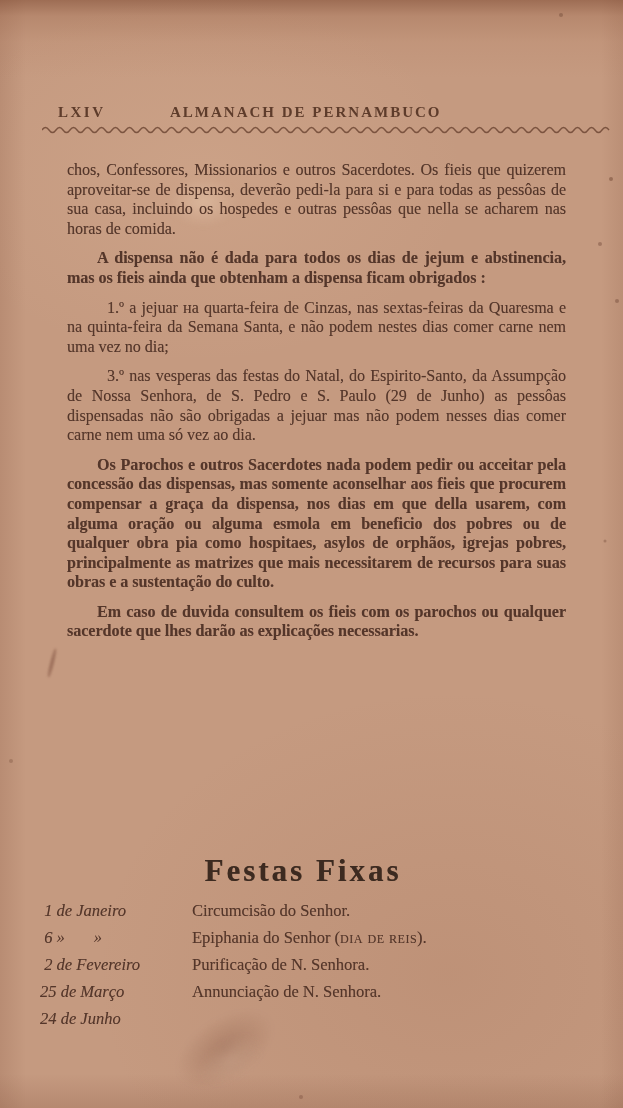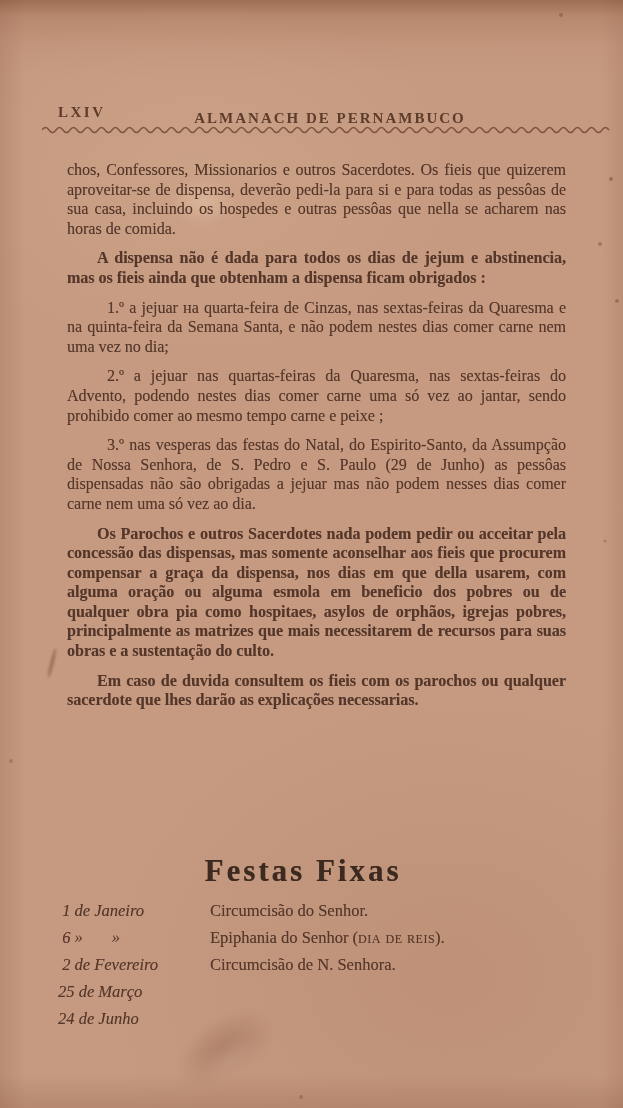--- a/index.html
+++ b/index.html
@@ -55,21 +55,21 @@
       300px 1096px 0 1px rgba(92,52,36,.28),
        10px 760px 0 1px rgba(92,52,36,.25);
   }
   
   .header{position:absolute;top:104px;left:0;width:549px;height:22px;}
   .pagenum{
     position:absolute;left:58px;top:0;
     font-size:15px;font-weight:700;letter-spacing:2.5px;color:#5e3c2b;
   }
   .ptitle{
-    position:absolute;left:170px;width:320px;top:6px;text-align:center;
+    position:absolute;left:170px;width:320px;top:0;text-align:left;
     font-size:15px;font-weight:700;letter-spacing:2px;color:#5e3c2b;
   }
   .wavy{position:absolute;left:42px;top:123px;width:572px;height:14px;}
   .wavy path{stroke:#6d4634;stroke-width:1.4;fill:none;opacity:.85;}
   
   .bodytext{
     position:absolute;left:57px;top:150px;width:519px;
     font-size:16px;line-height:19.6px;
     text-align:justify;
     color:#54362a;
@@ -81,21 +81,21 @@
   .p-num{text-indent:40px;}
   
   .festas-heading{
     position:absolute;left:0;top:853px;width:606px;margin:0;
     text-align:center;
     font-size:31px;font-weight:700;letter-spacing:3px;
     color:#3c2a20;
     text-shadow:0.4px 0.4px 0 rgba(50,30,20,.5);
   }
   .feast-list{
-    position:absolute;left:58px;top:897px;width:520px;
+    position:absolute;left:40px;top:897px;width:520px;
     font-size:16.5px;line-height:27px;
     color:#54362a;
     text-shadow:0.2px 0.2px 0 rgba(70,40,28,.35);
   }
   .feast-row{display:flex;}
   .fdate{
     flex:0 0 152px;
     font-style:italic;
     white-space:pre-wrap;
   }
@@ -118,42 +118,42 @@
     <span class="ptitle">ALMANACH DE PERNAMBUCO</span>
   </div>
   <svg class="wavy" viewBox="0 0 572 14" preserveAspectRatio="none">
     <path d="M0 7 q3.5 -5 7 0 t7 0 t7 0 t7 0 t7 0 t7 0 t7 0 t7 0 t7 0 t7 0 t7 0 t7 0 t7 0 t7 0 t7 0 t7 0 t7 0 t7 0 t7 0 t7 0 t7 0 t7 0 t7 0 t7 0 t7 0 t7 0 t7 0 t7 0 t7 0 t7 0 t7 0 t7 0 t7 0 t7 0 t7 0 t7 0 t7 0 t7 0 t7 0 t7 0 t7 0 t7 0 t7 0 t7 0 t7 0 t7 0 t7 0 t7 0 t7 0 t7 0 t7 0 t7 0 t7 0 t7 0 t7 0 t7 0 t7 0 t7 0 t7 0 t7 0 t7 0 t7 0 t7 0 t7 0 t7 0 t7 0 t7 0 t7 0 t7 0 t7 0 t7 0 t7 0 t7 0 t7 0 t7 0 t7 0 t7 0 t7 0 t7 0 t7 0 t7 0"></path>
   </svg>
 
   <div class="bodytext">
     <p class="p-cont">chos, Confessores, Missionarios e outros Sacerdotes. Os fieis que quizerem aproveitar-se de dispensa, deverão pedi-la para si e para todas as pessôas de sua casa, incluindo os hospedes e outras pessôas que nella se acharem nas horas de comida.</p>
     <p class="p-ind">A dispensa não é dada para todos os dias de jejum e abstinencia, mas os fieis ainda que obtenham a dispensa ficam obrigados :</p>
     <p class="p-num">1.º a jejuar нa quarta-feira de Cinzas, nas sextas-feiras da Quaresma e na quinta-feira da Semana Santa, e não podem nestes dias comer carne nem uma vez no dia;</p>
-    <p class="p-num">2.º a jejuar nas quartas-feiras da Quaresma, nas sextas-feiras do Advento, podendo nestes dias comer carne uma só vez ao jantar, sendo prohibido comer ao mesmo tempo carne e peixe ;</p>
     <p class="p-num">3.º nas vesperas das festas do Natal, do Espirito-Santo, da Assumpção de Nossa Senhora, de S. Pedro e S. Paulo (29 de Junho) as pessôas dispensadas não são obrigadas a jejuar mas não podem nesses dias comer carne nem uma só vez ao dia.</p>
     <p class="p-ind">Os Parochos e outros Sacerdotes nada podem pedir ou acceitar pela concessão das dispensas, mas somente aconselhar aos fieis que procurem compensar a graça da dispensa, nos dias em que della usarem, com alguma oração ou alguma esmola em beneficio dos pobres ou de qualquer obra pia como hospitaes, asylos de orphãos, igrejas pobres, principalmente as matrizes que mais necessitarem de recursos para suas obras e a sustentação do culto.</p>
     <p class="p-ind">Em caso de duvida consultem os fieis com os parochos ou qualquer sacerdote que lhes darão as explicações necessarias.</p>
   </div>
 
   <h1 class="festas-heading">Festas Fixas</h1>
 
   <div class="feast-list">
     <div class="feast-row">
       <span class="fdate"> 1 de Janeiro</span>
       <span class="fname">Circumcisão do Senhor.</span>
     </div>
     <div class="feast-row">
       <span class="fdate"> 6 »       »</span>
       <span class="fname"><span>Epiphania do Senhor (</span><span class="sc">dia de reis</span><span>).</span></span>
     </div>
     <div class="feast-row">
       <span class="fdate"> 2 de Fevereiro</span>
-      <span class="fname">Circumcisão de N. Senhora.</span>
+      <span class="fname">Purificação de N. Senhora.</span>
     </div>
     <div class="feast-row">
       <span class="fdate">25 de Março</span>
+      <span class="fname">Annunciação de N. Senhora.</span>
     </div>
     <div class="feast-row">
       <span class="fdate">24 de Junho</span>
     </div>
   </div>
 
 </div>
 
 </body></html>

